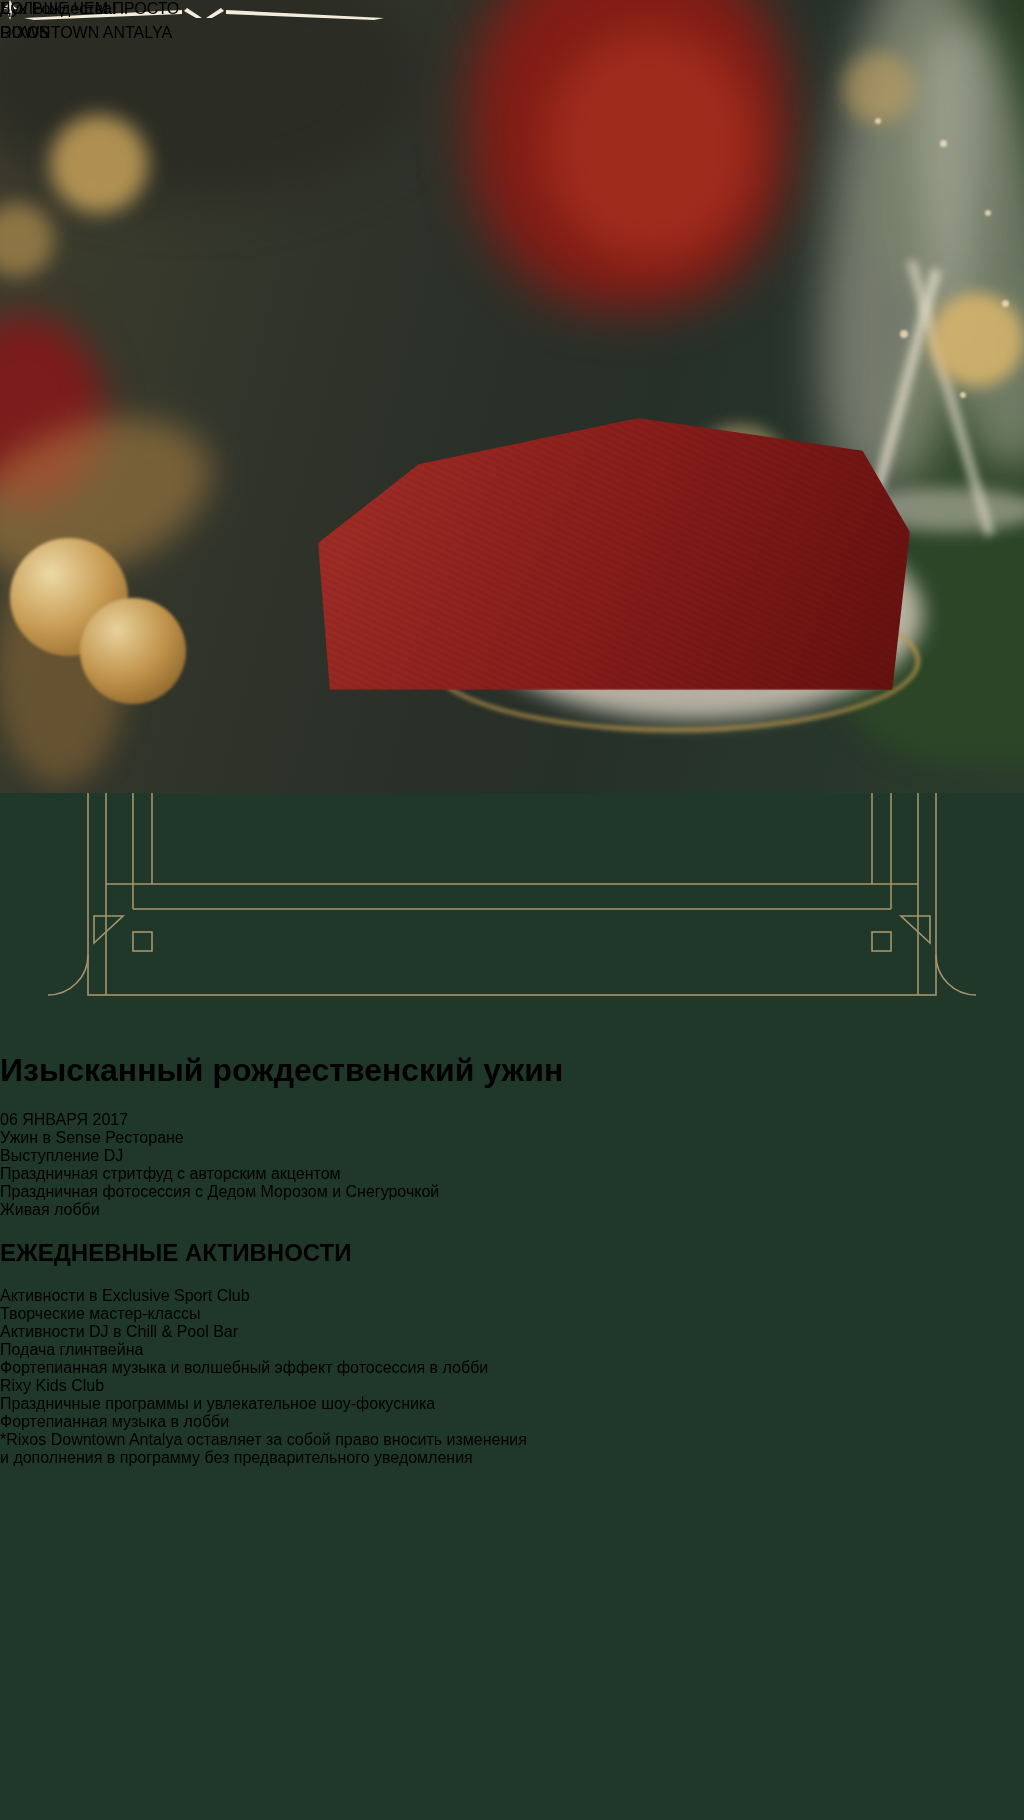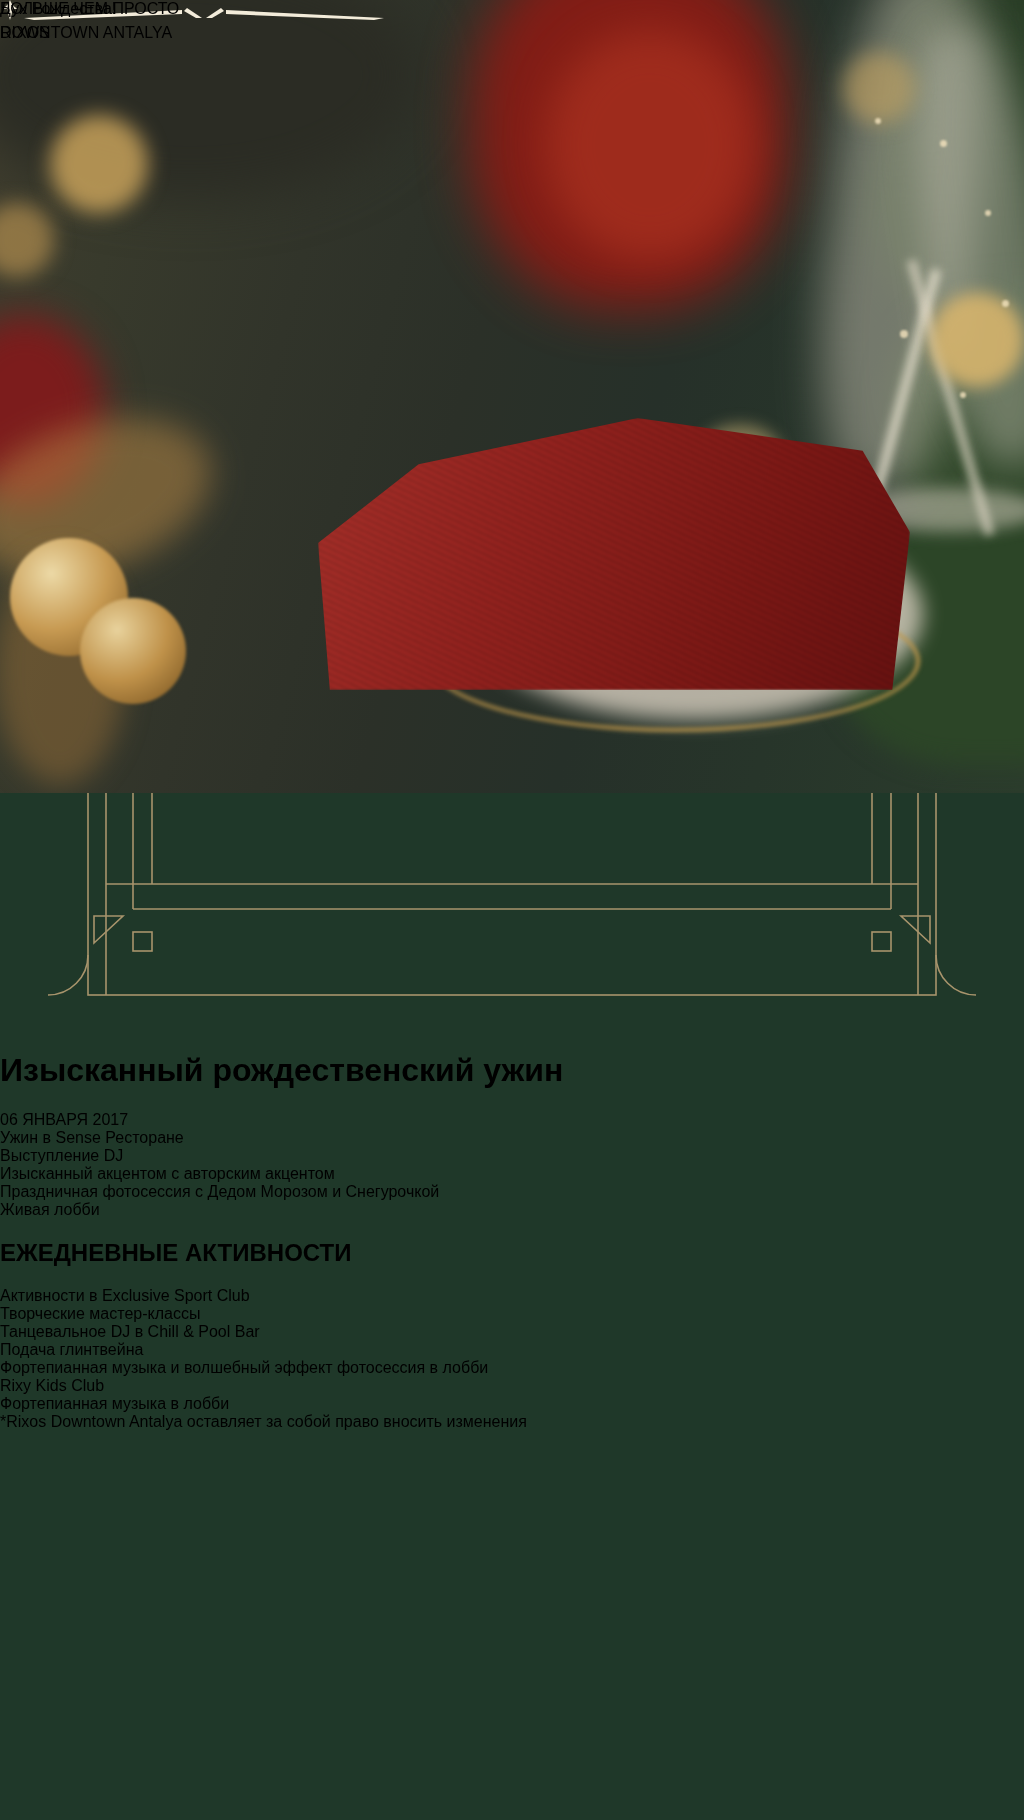--- a/index.html
+++ b/index.html
@@ -319,32 +319,34 @@
       <use href="#star8" transform="translate(152,465)"></use>
       <use href="#star8" transform="translate(872,730)"></use>
     </svg>
 
     <h1 class="ptxt p-title">Изысканный рождественский ужин</h1>
     <div class="ptxt p-date">06 ЯНВАРЯ 2017</div>
     <div class="ptxt p-venue">Ужин в Sense Ресторане</div>
 
     <div class="ptxt p-events">
       <div>Выступление DJ</div>
-      <div>Изысканный акцентом с авторским акцентом</div>
+      <div>Праздничная стритфуд с авторским акцентом</div>
       <div>Праздничная фотосессия с Дедом Морозом и Снегурочкой</div>
       <div>Живая лобби</div>
     </div>
 
     <h2 class="ptxt p-daily-h">ЕЖЕДНЕВНЫЕ АКТИВНОСТИ</h2>
 
     <div class="drow" style="top:591px"><span class="reg">Активности в </span><span class="b">Exclusive Sport Club</span><span class="reg"></span></div>
     <div class="drow" style="top:625px"><span class="reg"></span><span class="b">Творческие мастер-классы</span><span class="reg"></span></div>
-    <div class="drow" style="top:658px"><span class="reg"></span><span class="b">Танцевальное DJ</span><span class="reg"> в Chill &amp; Pool Bar</span></div>
+    <div class="drow" style="top:658px"><span class="reg"></span><span class="b">Активности DJ</span><span class="reg"> в Chill &amp; Pool Bar</span></div>
     <div class="drow" style="top:690px"><span class="reg"></span><span class="b">Подача глинтвейна</span><span class="reg"></span></div>
     <div class="drow" style="top:725px"><span class="reg"></span><span class="b">Фортепианная музыка и волшебный эффект фотосессия</span><span class="reg"> в лобби</span></div>
     <div class="drow" style="top:757px"><span class="reg"></span><span class="b">Rixy Kids Club</span><span class="reg"></span></div>
+    <div class="drow" style="top:779px"><span class="reg">Праздничные программы и увлекательное шоу-фокусника</span><span class="b"></span><span class="reg"></span></div>
     <div class="drow" style="top:811px"><span class="reg"></span><span class="b">Фортепианная музыка</span><span class="reg"> в лобби</span></div>
 
     <div class="ptxt p-foot">
       <div>*Rixos Downtown Antalya оставляет за собой право вносить изменения</div>
+      <div>и дополнения в программу без предварительного уведомления</div>
     </div>
   </section>
 </div>
 
 </body></html>

